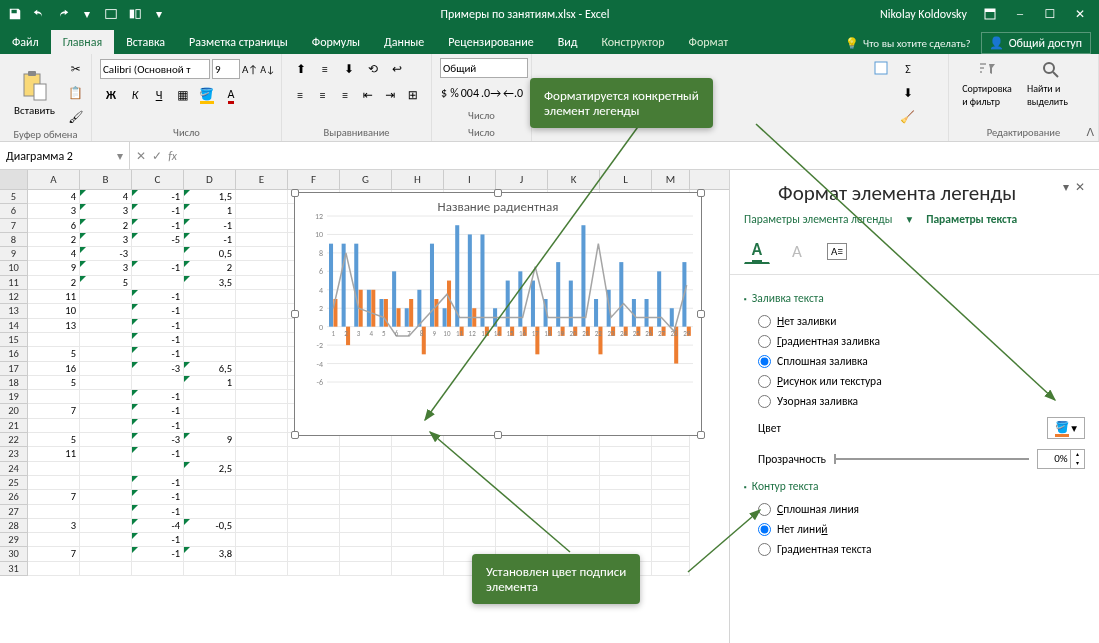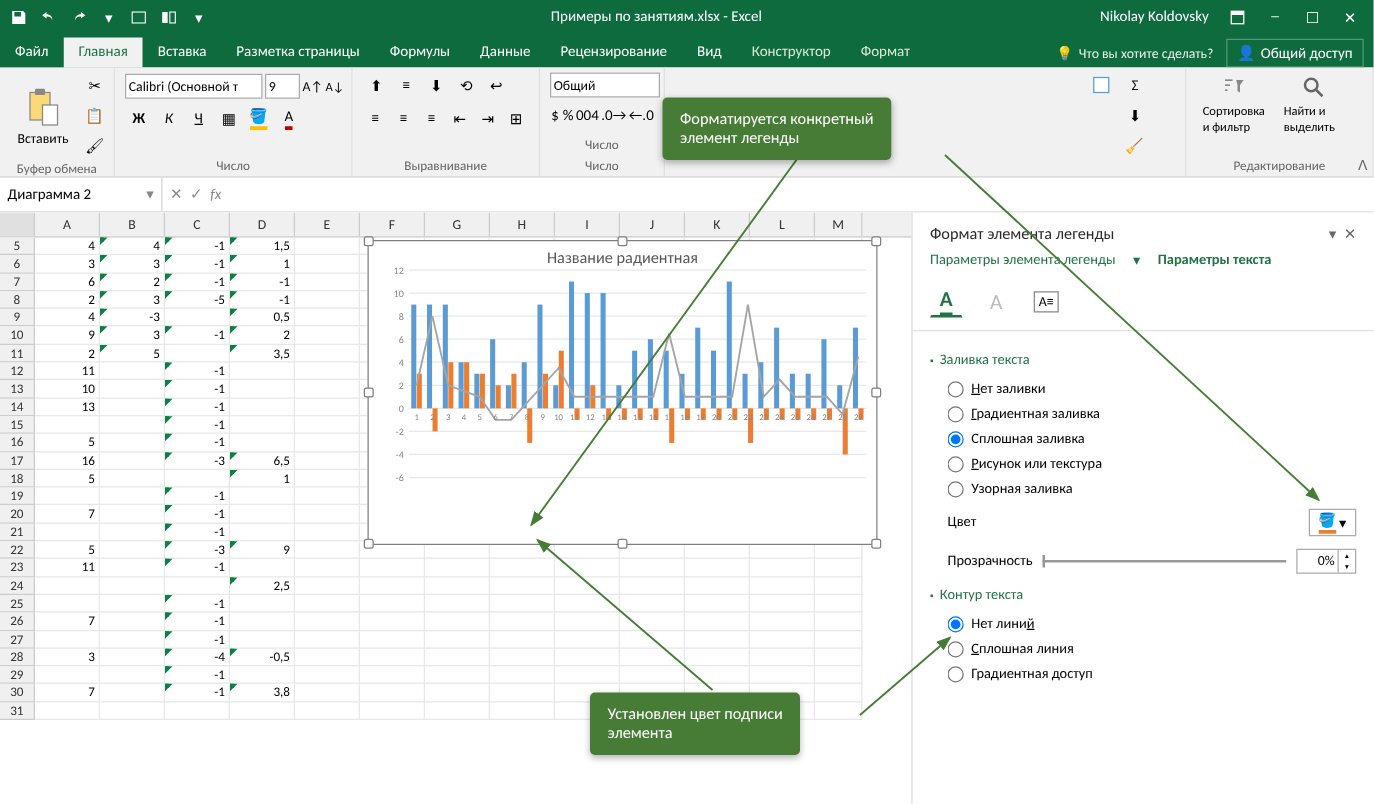--- a/index.html
+++ b/index.html
@@ -56,21 +56,21 @@
 .chart-handle { position: absolute; width: 8px; height: 8px; border: 1px solid #7f7f7f; background: #fff; border-radius: 2px; }
 .chart-title { text-align: center; font-size: 13px; color: #595959; padding: 6px 0 2px; }
 .chart-plot { position: relative; margin: 0 10px; }
 .chart-legend { text-align: center; font-size: 10px; color: #666; padding: 4px 0; display: flex; justify-content: center; gap: 16px; }
 .leg-item { display: flex; align-items: center; gap: 4px; }
 .leg-sw { width: 18px; height: 2px; }
 .leg-item.sel { outline: 1px dashed #888; padding: 1px 2px; }
 
 .pane { width: 370px; border-left: 1px solid #d4d4d4; background: #fff; display: flex; flex-direction: column; }
 .pane-hdr { padding: 10px 14px 6px; display: flex; justify-content: space-between; align-items: flex-start; }
-.pane-title { font-size: 13px; color: #2b2b2b; }
+.pane-title { font-size: 21px; color: #2b2b2b; margin-left: 34px; }
 .pane-close { display: flex; gap: 6px; color: #666; font-size: 12px; }
 .pane-subnav { padding: 0 14px 8px; font-size: 11.5px; color: #217346; display: flex; gap: 14px; }
 .pane-subnav .cur { font-weight: bold; }
 .pane-icons { padding: 4px 14px 10px; display: flex; gap: 14px; border-bottom: 1px solid #e0e0e0; }
 .pane-icon { width: 26px; height: 26px; border: 1px solid transparent; display: flex; align-items: center; justify-content: center; cursor: pointer; }
 .pane-icon.act { border-bottom: 2px solid #217346; }
 .pane-body { padding: 10px 14px; font-size: 11.5px; overflow-y: auto; }
 .pane-sec-hdr { color: #217346; font-size: 11.5px; padding: 6px 0; cursor: pointer; }
 .pane-sec-hdr::before { content: '▪'; margin-right: 5px; font-size: 8px; }
 .pane-opt { display: flex; align-items: center; gap: 6px; padding: 3px 0 3px 14px; }
@@ -920,30 +920,30 @@
       <div class="slider-row">
         <span>Прозрачность</span>
         <div class="slider-track"></div>
         <div class="pct-box"><span>0%</span><div class="spin">
               <div>▴</div>
               <div>▾</div>
             </div></div>
       </div>
       <div class="pane-sec-hdr">Контур текста</div>
       <label class="pane-opt">
+          <input type="radio" name="line" style="">
+          <span><span class="u">С</span>плошная линия</span>
+        </label>
+      <label class="pane-opt">
           <input type="radio" name="line" checked="" style="">
           <span>Нет лини<span class="u">й</span></span>
         </label>
       <label class="pane-opt">
           <input type="radio" name="line" style="">
-          <span><span class="u">С</span>плошная линия</span>
-        </label>
-      <label class="pane-opt">
-          <input type="radio" name="line" style="">
-          <span>Градиентная доступ</span>
+          <span>Градиентная текста</span>
         </label>
     </div>
   </div>
 </div>
 
 <div class="callout" style="left:530px;top:78px;">
   <div>Форматируется конкретный</div>
     <div>элемент легенды</div>
 </div>
 <div class="callout" style="left:472px;top:554px;">

